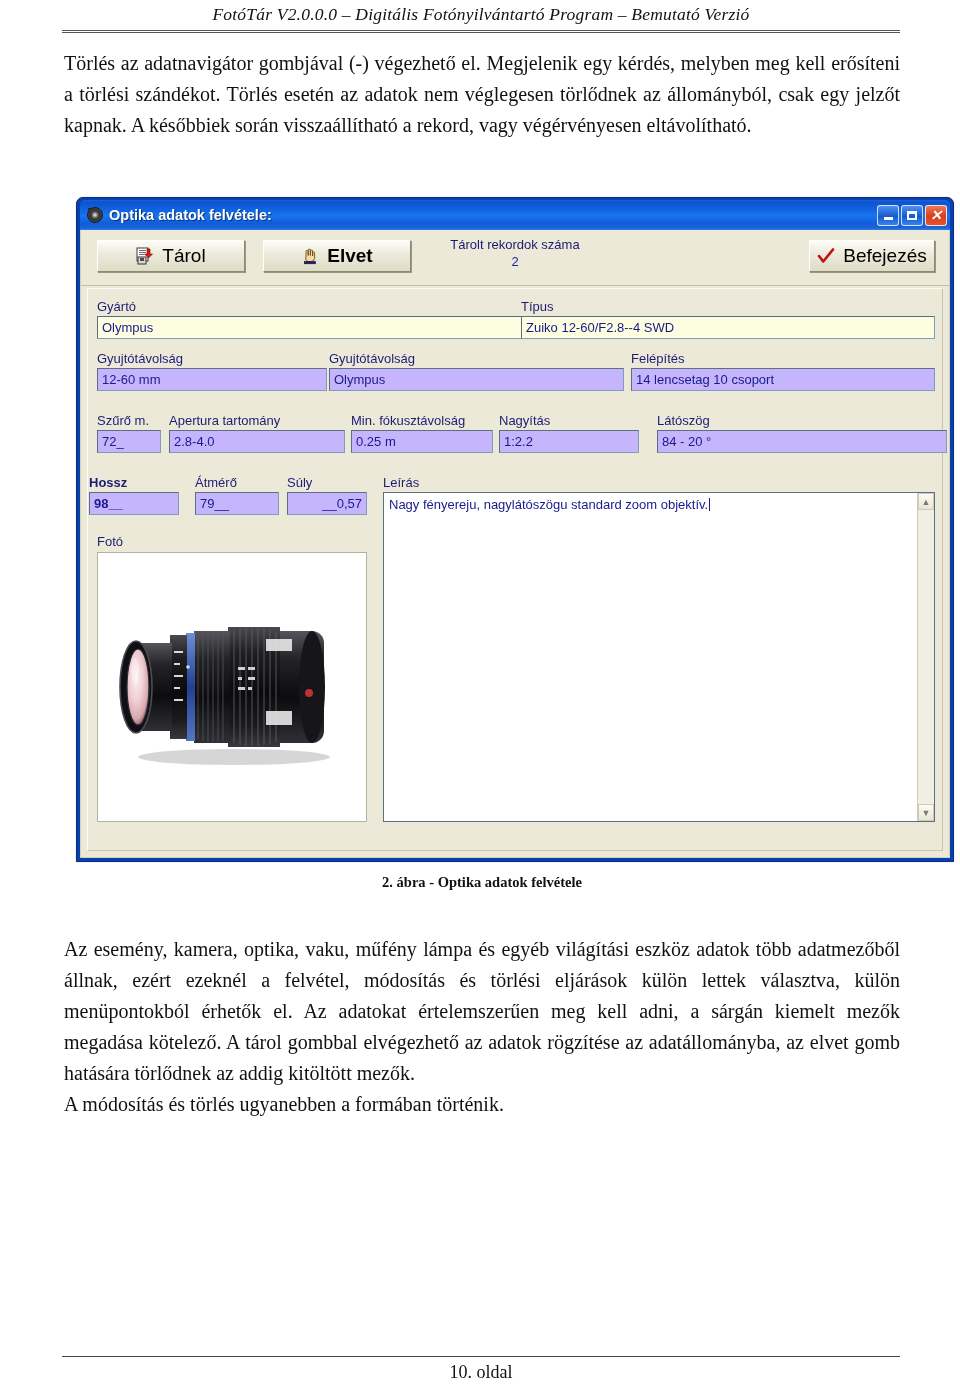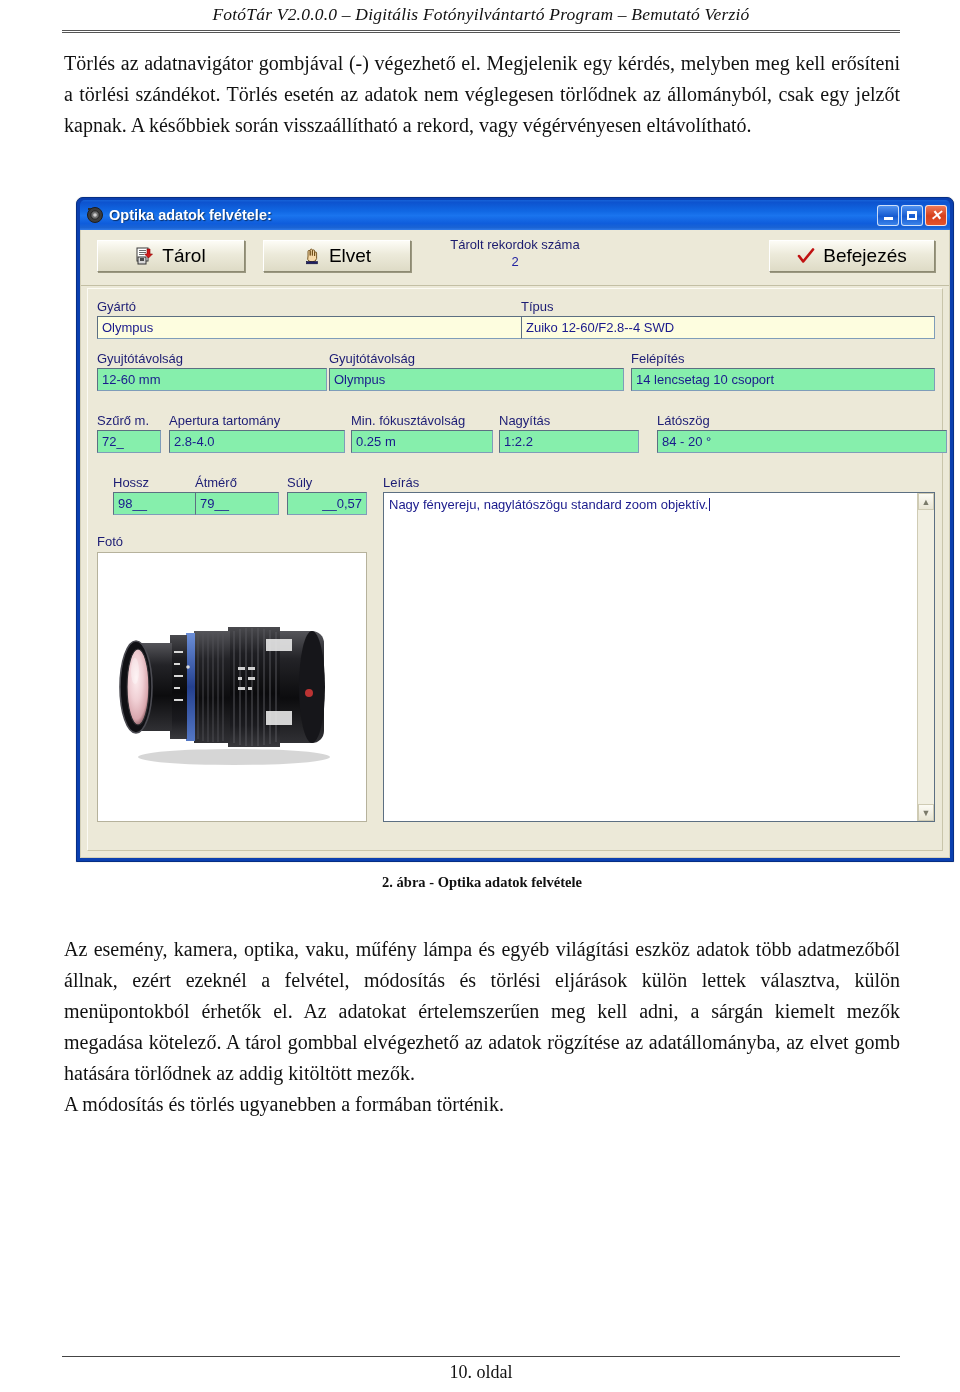--- a/index.html
+++ b/index.html
@@ -143,22 +143,22 @@
     border:1px solid #8d8a72;
     border-top-color:#ffffff; border-left-color:#ffffff;
     box-shadow:1px 1px 0 #9a9780;
     display:flex; align-items:center; justify-content:center;
     gap:8px;
     font-family:"Liberation Sans", sans-serif;
     font-size:19px; color:#000;
     cursor:pointer;
   }
   .tool-btn.tarol { left:16px; width:148px; }
-  .tool-btn.elvet { left:182px; width:148px; }
-  .tool-btn.befejezes { right:14px; width:166px; }
+  .tool-btn.elvet { left:182px; width:148px;font-weight:bold; }
+  .tool-btn.befejezes { right:14px; width:126px; }
 
   .rec-count {
     position:absolute; left:0; right:0; top:6px;
     text-align:center; pointer-events:none;
   }
   .rec-count .rc-label {
     font-family:"Liberation Sans", sans-serif;
     font-size:13px; color:#1a1a6e;
     display:block; line-height:17px;
   }
@@ -178,21 +178,21 @@
   .fld-label {
     font-family:"Liberation Sans", sans-serif;
     font-size:13px;
     color:#1c1c74;
     line-height:17px;
     white-space:nowrap;
     margin-bottom:1px;
   }
   .fld-input {
     height:23px;
-    background:#86efac;
+    background:#c4b5fd;
     border:1px solid #7f9db9;
     border-top-color:#5c6f82; border-left-color:#5c6f82;
     font-family:"Liberation Sans", sans-serif;
     font-size:13px;
     color:#1a1a8c;
     padding:2px 4px;
     line-height:18px;
     white-space:nowrap;
     overflow:hidden;
     cursor:text;
@@ -377,21 +377,21 @@
       </div>
       <div class="fld" style="left:418px; top:126px; width:140px;">
         <div class="fld-label">Nagyítás</div>
         <div class="fld-input">1:2.2</div>
       </div>
       <div class="fld" style="left:576px; top:126px; width:290px;">
         <div class="fld-label">Látószög</div>
         <div class="fld-input">84 - 20 °</div>
       </div>
 
-      <div class="fld" style="left:32px; top:188px; width:90px;">
+      <div class="fld" style="left:8px; top:188px; width:90px;font-weight:bold;">
         <div class="fld-label">Hossz</div>
         <div class="fld-input">98__</div>
       </div>
       <div class="fld" style="left:114px; top:188px; width:84px;">
         <div class="fld-label">Átmérő</div>
         <div class="fld-input">79__</div>
       </div>
       <div class="fld" style="left:206px; top:188px; width:80px;">
         <div class="fld-label">Súly</div>
         <div class="fld-input" style="text-align:right;">__0,57</div>

